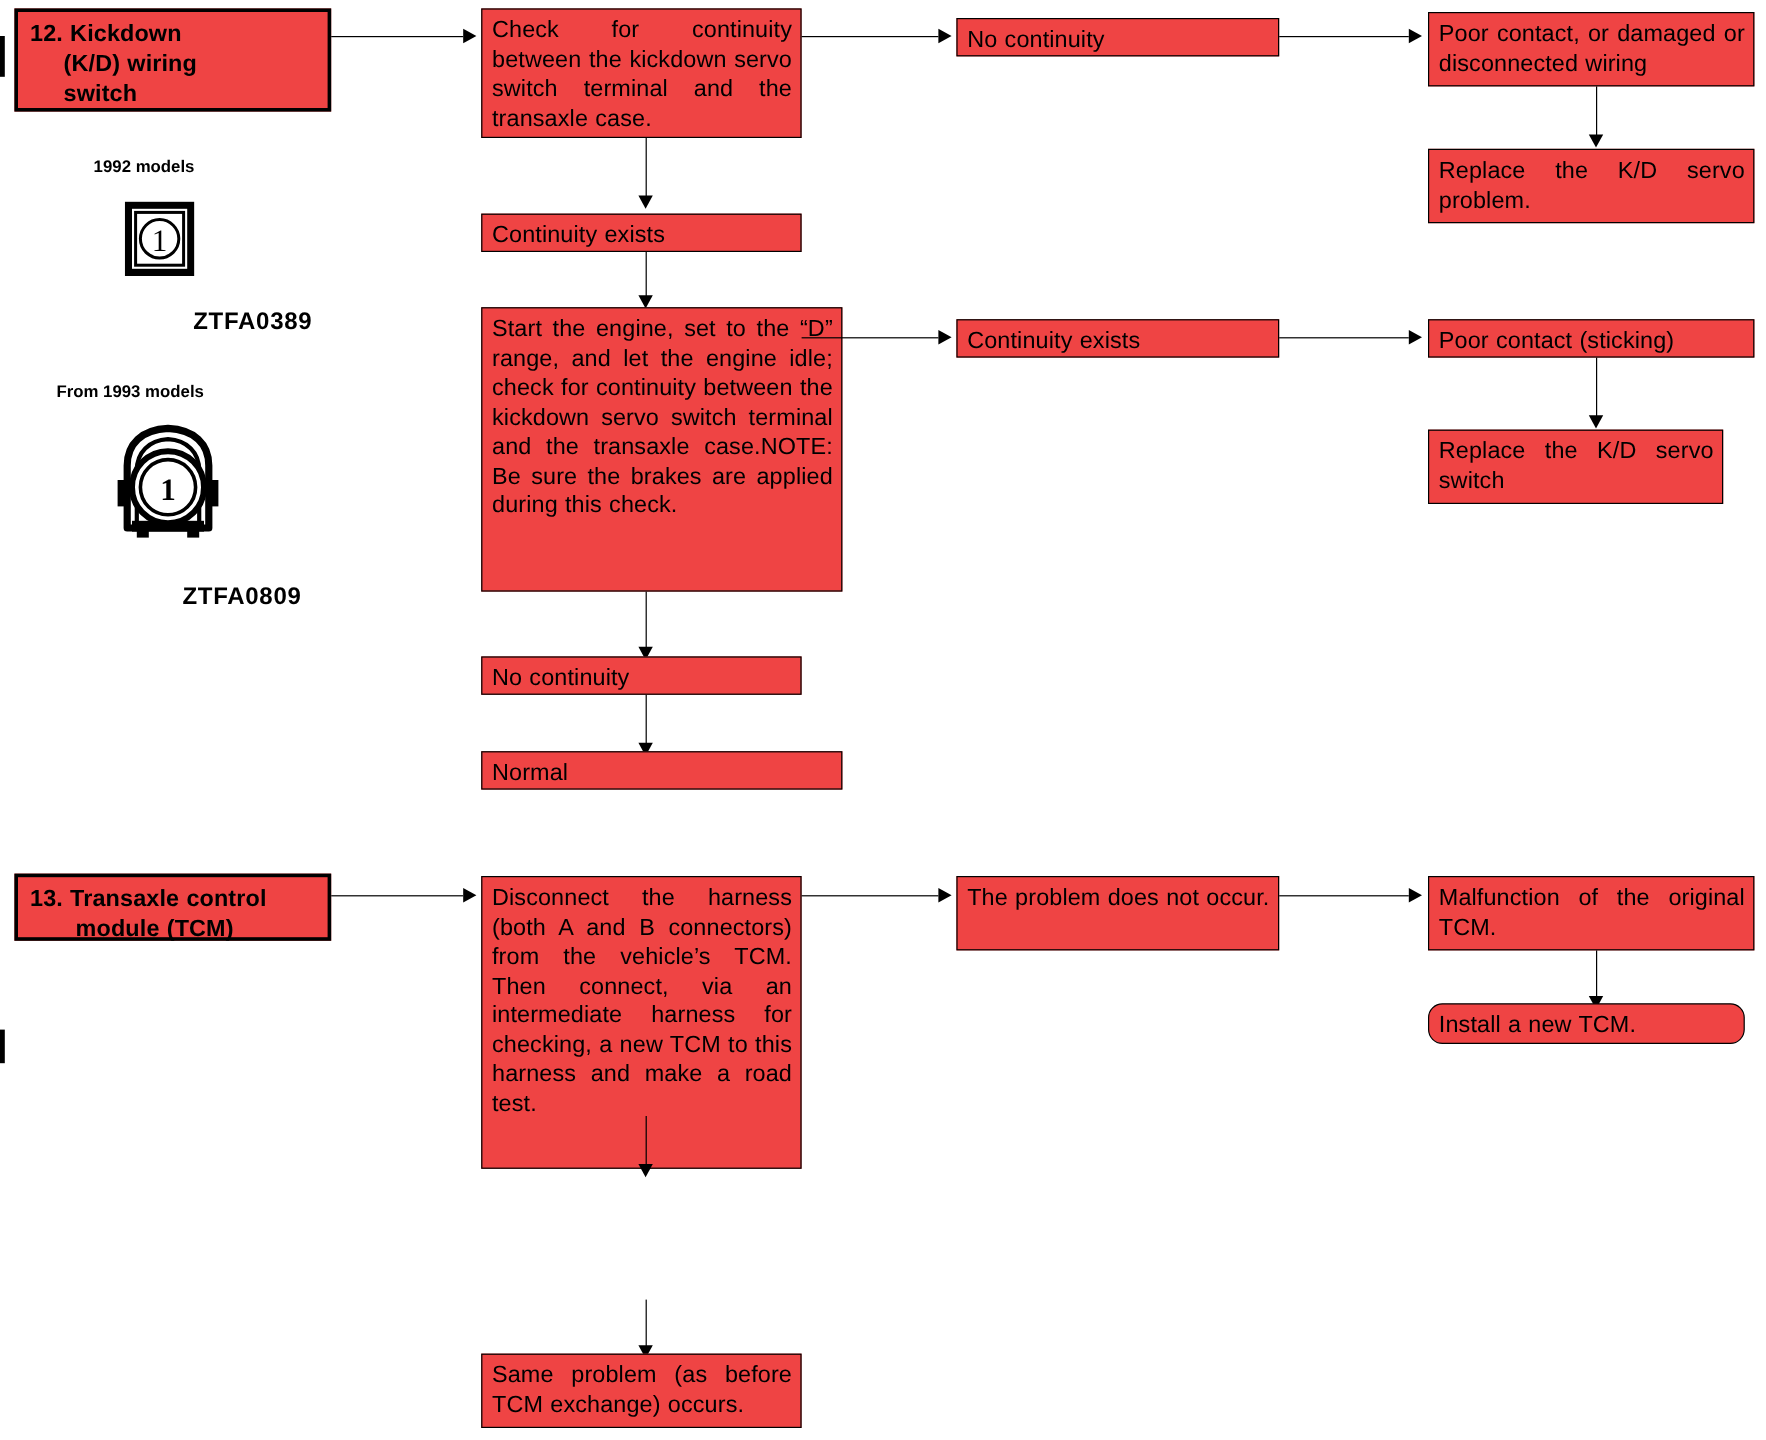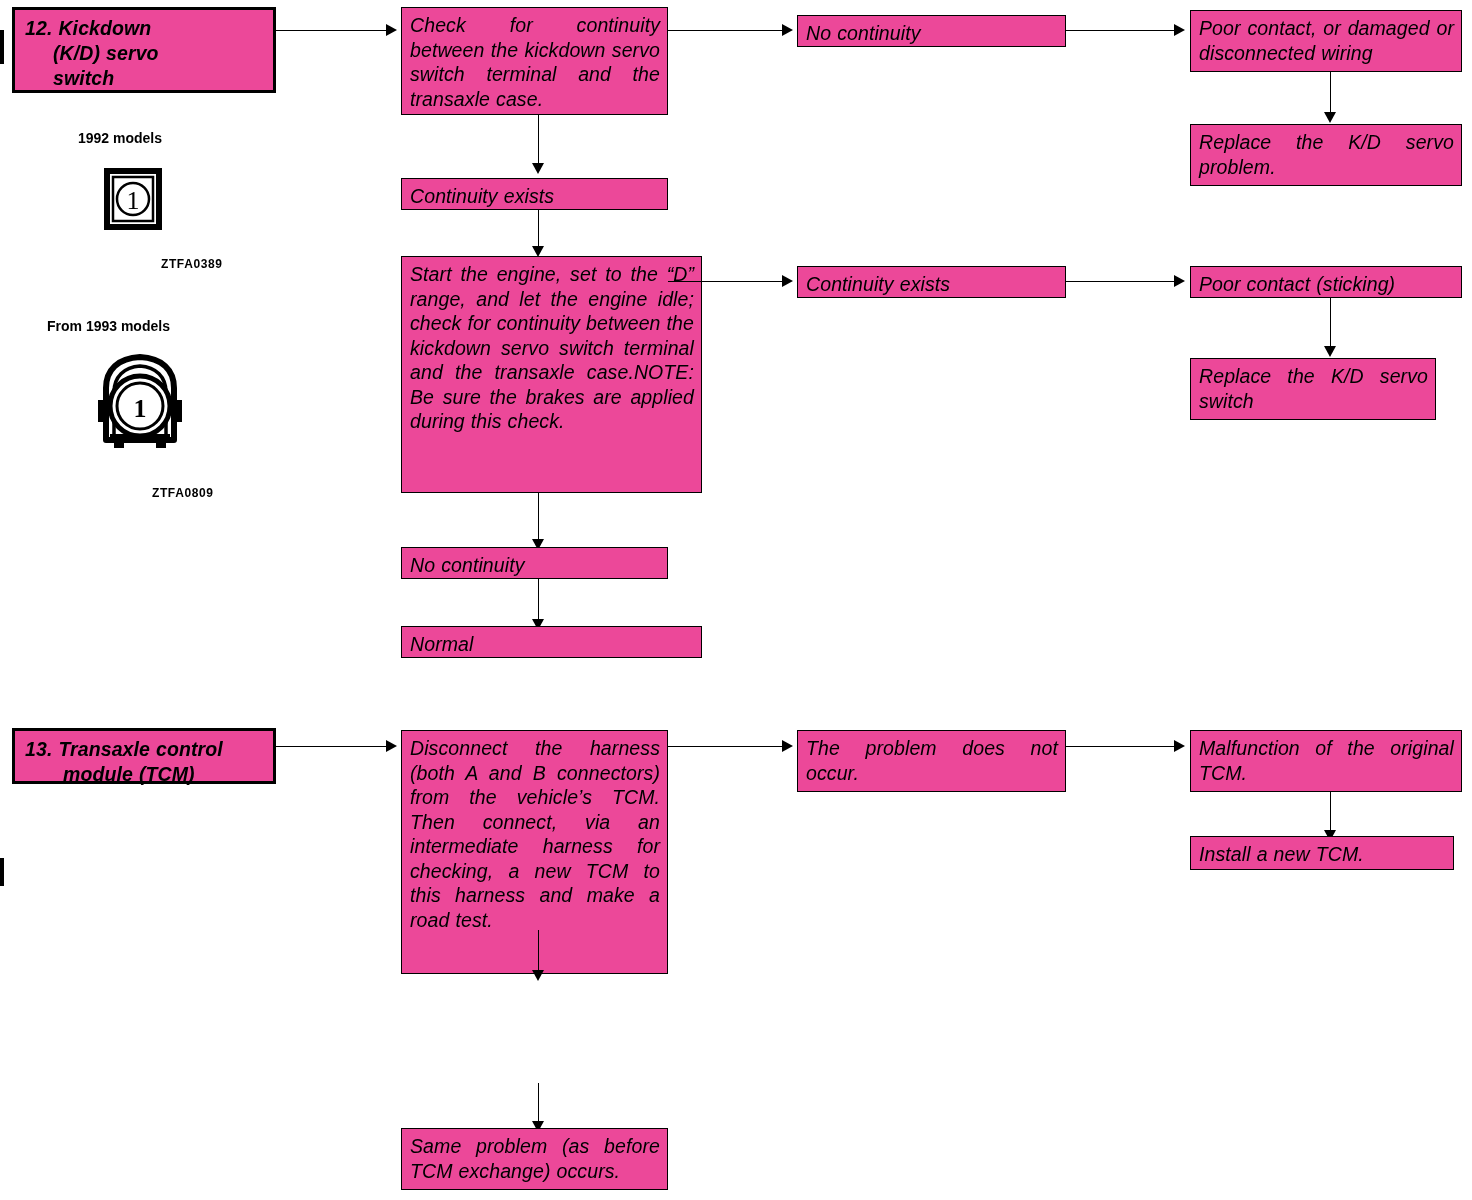--- a/index.html
+++ b/index.html
@@ -18,29 +18,28 @@
     height: 1200px;
     background: #ffffff;
     overflow: hidden;
   }
 
   
   .box {
     position: absolute;
     box-sizing: border-box;
     border: 1.5px solid #000;
-    background: #ec4899;
+    background: #ef4444;
     font-size: 19.5px;
     line-height: 24.5px;
     letter-spacing: 0.1px;
     padding: 5px 7px 4px 8px;
     text-align: justify;
     text-justify: inter-word;
     word-spacing: 0.5px;
-    font-style: italic;
   }
   .box.thick {
     border: 3px solid #000;
     font-weight: bold;
   }
 
   
   .title-box {
     padding: 6px 8px 6px 10px;
     line-height: 25px;
@@ -76,21 +75,21 @@
   
   .lbl {
     position: absolute;
     font-weight: bold;
     font-size: 14px;
     white-space: nowrap;
   }
   .code {
     position: absolute;
     font-weight: bold;
-    font-size: 12px;
+    font-size: 20px;
     letter-spacing: 0.6px;
     white-space: nowrap;
   }
 
   
   .illus {
     position: absolute;
   }
 
   
@@ -102,21 +101,21 @@
 </head>
 <body>
 
 <div id="canvas">
 
   <div class="tick" style="left:0px; top:30px; width:4px; height:34px;"></div>
   <div class="tick" style="left:0px; top:858px; width:4px; height:28px;"></div>
 
   <div class="box thick title-box" style="left:12px; top:7px; width:264px; height:86px; font-size:19.5px;">
     <div>12. Kickdown</div>
-    <div style="margin-left:28px;">(K/D) servo</div>
+    <div style="margin-left:28px;">(K/D) wiring</div>
     <div style="margin-left:28px;">switch</div>
   </div>
 
   <div class="lbl" style="left:78px; top:130px;">1992 models</div>
 
   <div class="illus" style="left:104px; top:168px; width:58px; height:62px;">
     <svg width="58" height="62" viewBox="0 0 58 62">
       <rect x="3" y="3" width="52" height="56" fill="none" stroke="#000" stroke-width="6"></rect>
       <rect x="9" y="9" width="40" height="44" fill="none" stroke="#000" stroke-width="2.5"></rect>
       <circle cx="29" cy="31" r="16" fill="none" stroke="#000" stroke-width="2.5"></circle>
@@ -220,21 +219,21 @@
   <div class="box" style="left:797px; top:730px; width:269px; height:62px;">The problem does not occur.</div>
 
   <div class="hline" style="left:1066px; top:746px; width:108px;"></div>
   <div class="arrow-r" style="left:1174px; top:740px;"></div>
 
   <div class="box" style="left:1190px; top:730px; width:272px; height:62px;">Malfunction of the original TCM.</div>
 
   <div class="vline" style="left:1330px; top:792px; height:42px;"></div>
   <div class="arrow-d" style="left:1324px; top:830px;"></div>
 
-  <div class="box" style="left:1190px; top:836px; width:264px; height:34px;">Install a new TCM.</div>
+  <div class="box" style="left:1190px; top:836px; width:264px; height:34px;border-radius:12px;">Install a new TCM.</div>
 
   <div class="vline" style="left:538px; top:930px; height:44px;"></div>
   <div class="arrow-d" style="left:532px; top:970px;"></div>
 
 
   <div class="vline" style="left:538px; top:1083px; height:42px;"></div>
   <div class="arrow-d" style="left:532px; top:1121px;"></div>
 
   <div class="box" style="left:401px; top:1128px; width:267px; height:62px;">Same problem (as before TCM exchange) occurs.</div>
 

